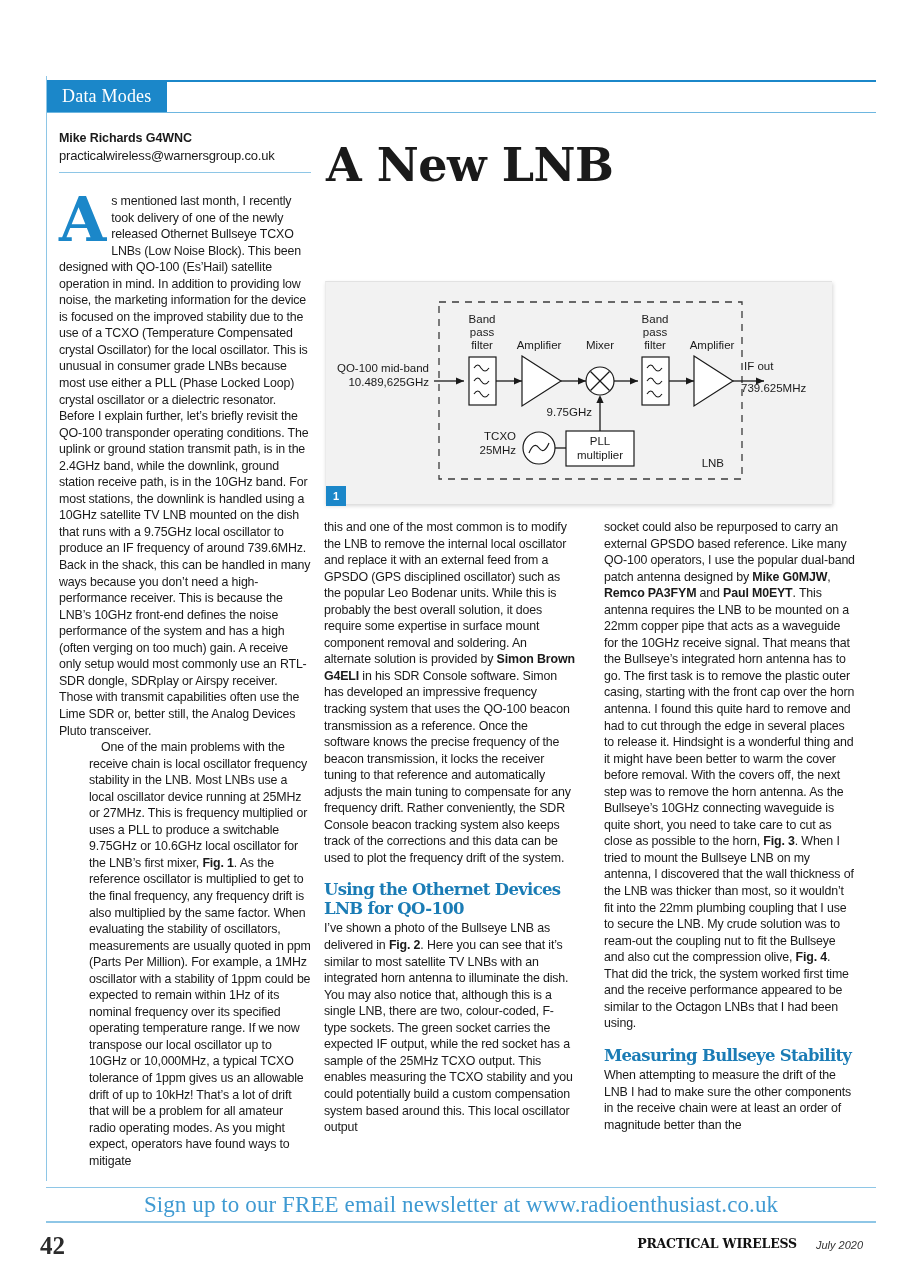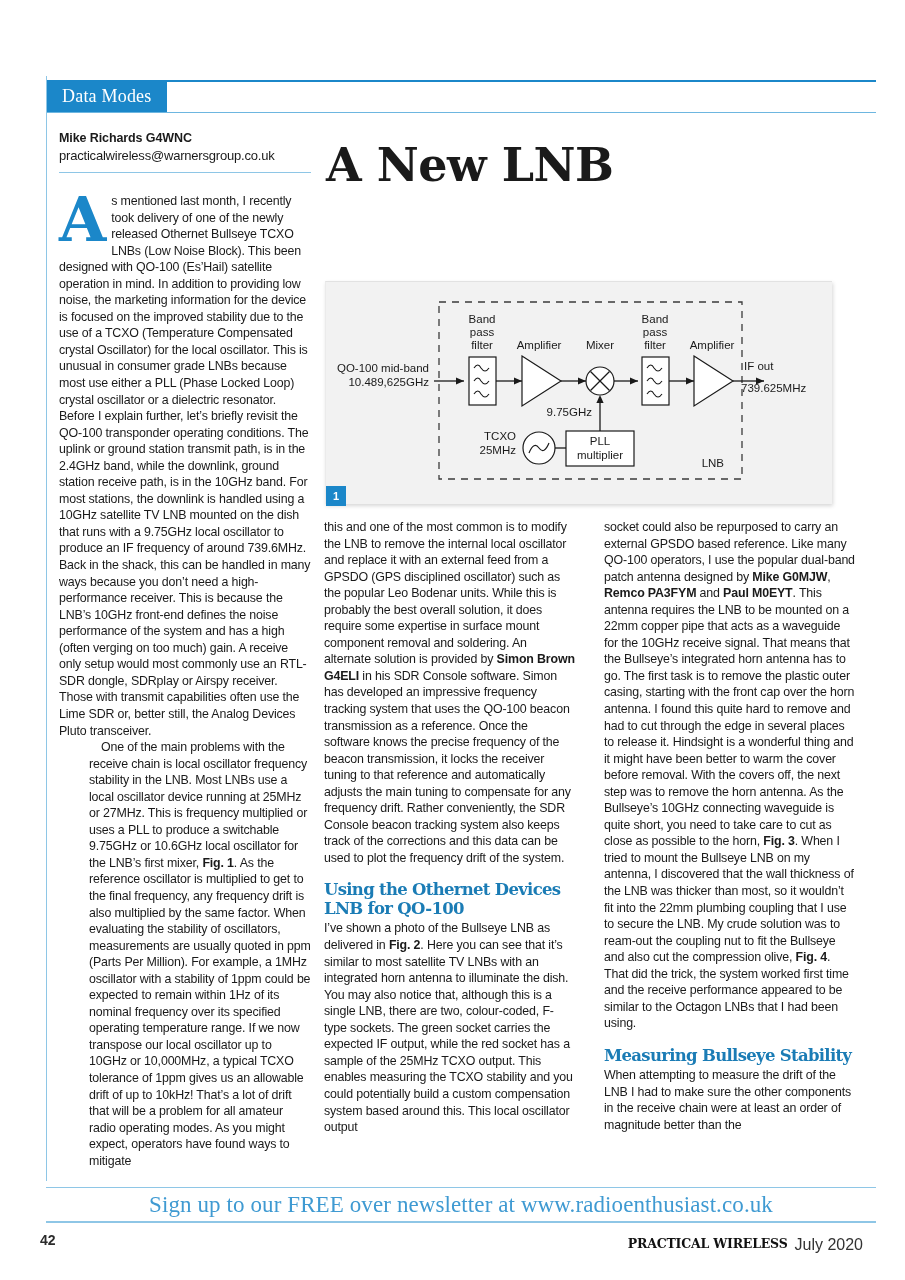--- a/index.html
+++ b/index.html
@@ -200,43 +200,44 @@
     font-family: "Liberation Serif", serif;
     font-size: 23px;
     color: #3f9ad2;
     letter-spacing: .1px;
   }
 
   .folio {
     position: absolute;
     left: 40px;
     top: 1232px;
-    font-family: Liberation Sans, sans-serif;
-    font-weight: bold;
-    font-size: 14px;
+    font-family: Liberation Serif, serif;
+    font-weight: bold;
+    font-size: 25px;
     color: #2b2b2b;
   }
   .colophon {
     position: absolute;
     right: 42px;
     top: 1236px;
     display: flex;
-    align-items: flex-start;
-    gap: 7px;
+    align-items: flex-end;
+    gap: 19px;
   }
   .colophon .mag {
     font-family: "DejaVu Serif", serif;
     font-weight: bold;
     font-size: 12.5px;
     letter-spacing: -0.2px;
     color: #111;
   }
   .colophon .issue {
-    font-size: 16px;
+    font-size: 11px;
     color: #333;
+    font-style: italic;
   }
 </style>
 </head>
 <body>
 
 <div class="page">
 
   <div class="masthead">
     <div class="rule-top"></div>
     <div class="section-tab">Data Modes</div>
@@ -339,21 +340,21 @@
     <p><span>I’ve shown a photo of the Bullseye LNB as delivered in </span><b>Fig. 2</b><span>. Here you can see that it’s similar to most satellite TV LNBs with an integrated horn antenna to illuminate the dish. You may also notice that, although this is a single LNB, there are two, colour-coded, F-type sockets. The green socket carries the expected IF output, while the red socket has a sample of the 25MHz TCXO output. This enables measuring the TCXO stability and you could potentially build a custom compensation system based around this. This local oscillator output</span></p>
   </div>
 
   <div class="col" id="col3">
     <p><span>socket could also be repurposed to carry an external GPSDO based reference. Like many QO-100 operators, I use the popular dual-band patch antenna designed by </span><b>Mike G0MJW</b><span>, </span><b>Remco PA3FYM</b><span> and </span><b>Paul M0EYT</b><span>. This antenna requires the LNB to be mounted on a 22mm copper pipe that acts as a waveguide for the 10GHz receive signal. That means that the Bullseye’s integrated horn antenna has to go. The first task is to remove the plastic outer casing, starting with the front cap over the horn antenna. I found this quite hard to remove and had to cut through the edge in several places to release it. Hindsight is a wonderful thing and it might have been better to warm the cover before removal. With the covers off, the next step was to remove the horn antenna. As the Bullseye’s 10GHz connecting waveguide is quite short, you need to take care to cut as close as possible to the horn, </span><b>Fig. 3</b><span>. When I tried to mount the Bullseye LNB on my antenna, I discovered that the wall thickness of the LNB was thicker than most, so it wouldn’t fit into the 22mm plumbing coupling that I use to secure the LNB. My crude solution was to ream-out the coupling nut to fit the Bullseye and also cut the compression olive, </span><b>Fig. 4</b><span>. That did the trick, the system worked first time and the receive performance appeared to be similar to the Octagon LNBs that I had been using.</span></p>
     <div class="subhead">Measuring Bullseye Stability</div>
     <p>When attempting to measure the drift of the LNB I had to make sure the other components in the receive chain were at least an order of magnitude better than the</p>
   </div>
 
   <div class="promo">
-    <span>Sign up to our FREE over newsletter at www.radioenthusiast.co.uk</span>
+    <span>Sign up to our FREE email newsletter at www.radioenthusiast.co.uk</span>
   </div>
 
   <div class="folio">42</div>
   <div class="colophon">
     <span class="mag">PRACTICAL WIRELESS</span>
     <span class="issue">July 2020</span>
   </div>
 
 </div>
 

